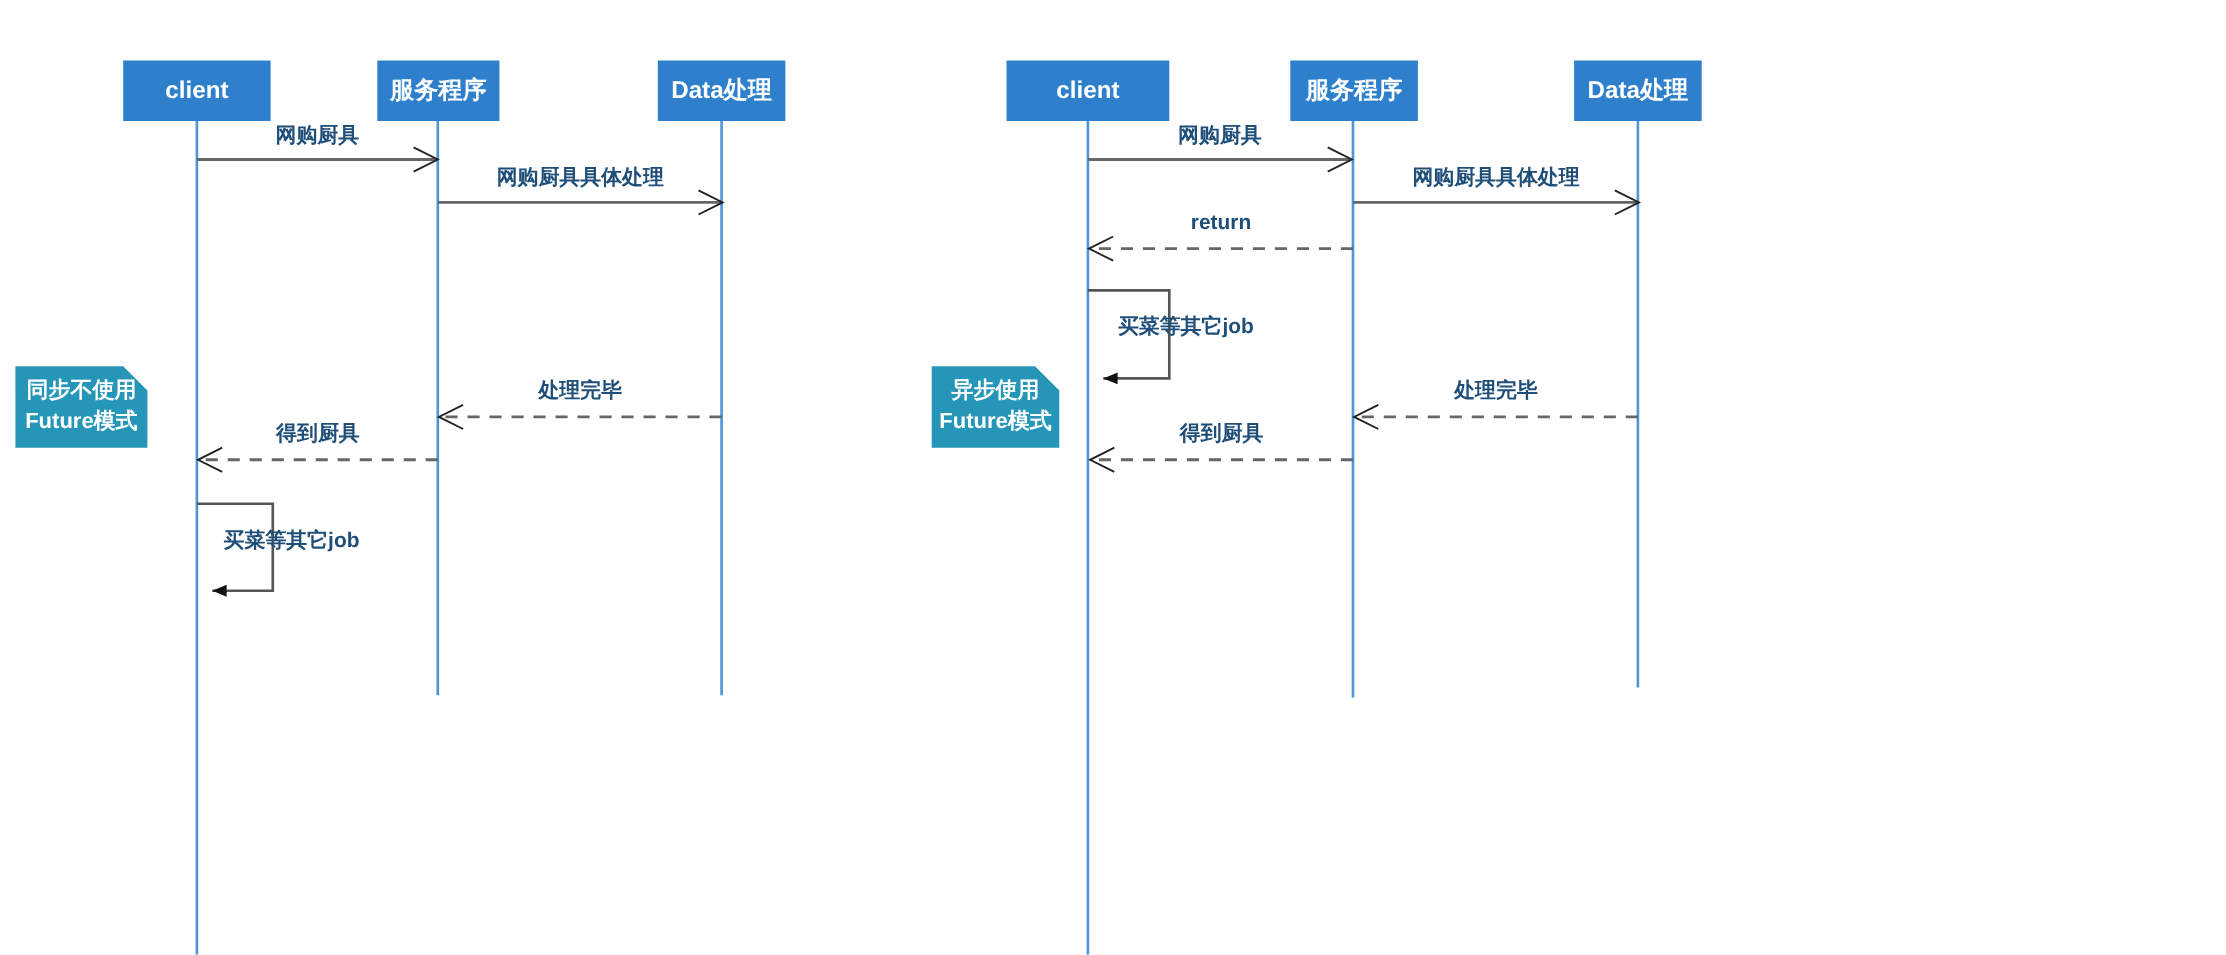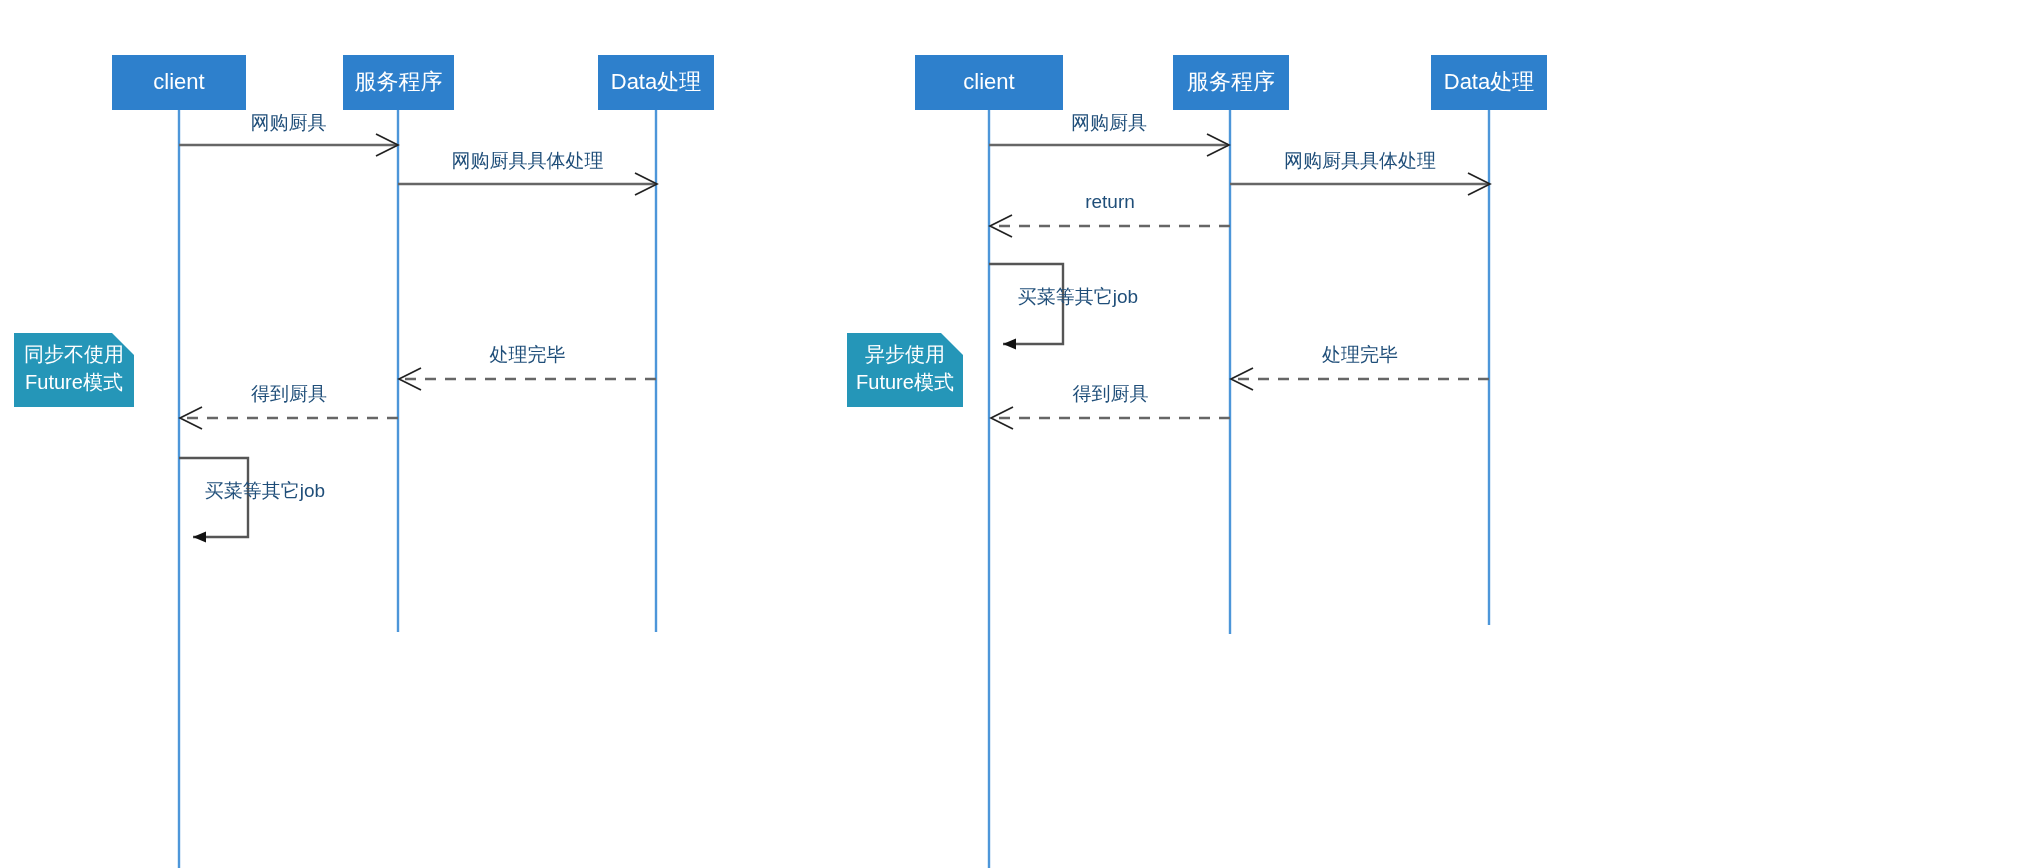--- a/index.html
+++ b/index.html
@@ -13,20 +13,21 @@
     font-family: "Liberation Sans", "DejaVu Sans", sans-serif;
     overflow: hidden;
     position: relative;
   }
   #canvas {
     position: absolute;
     left: 0;
     top: 0;
     width: 1747px;
     height: 868px;
+    font-weight: bold;
   }
   .diagram-svg {
     display: block;
   }
   text {
     font-family: "Liberation Sans", "DejaVu Sans", sans-serif;
   }
   .lifeline-head-label {
     fill: #ffffff;
     font-size: 22px;

